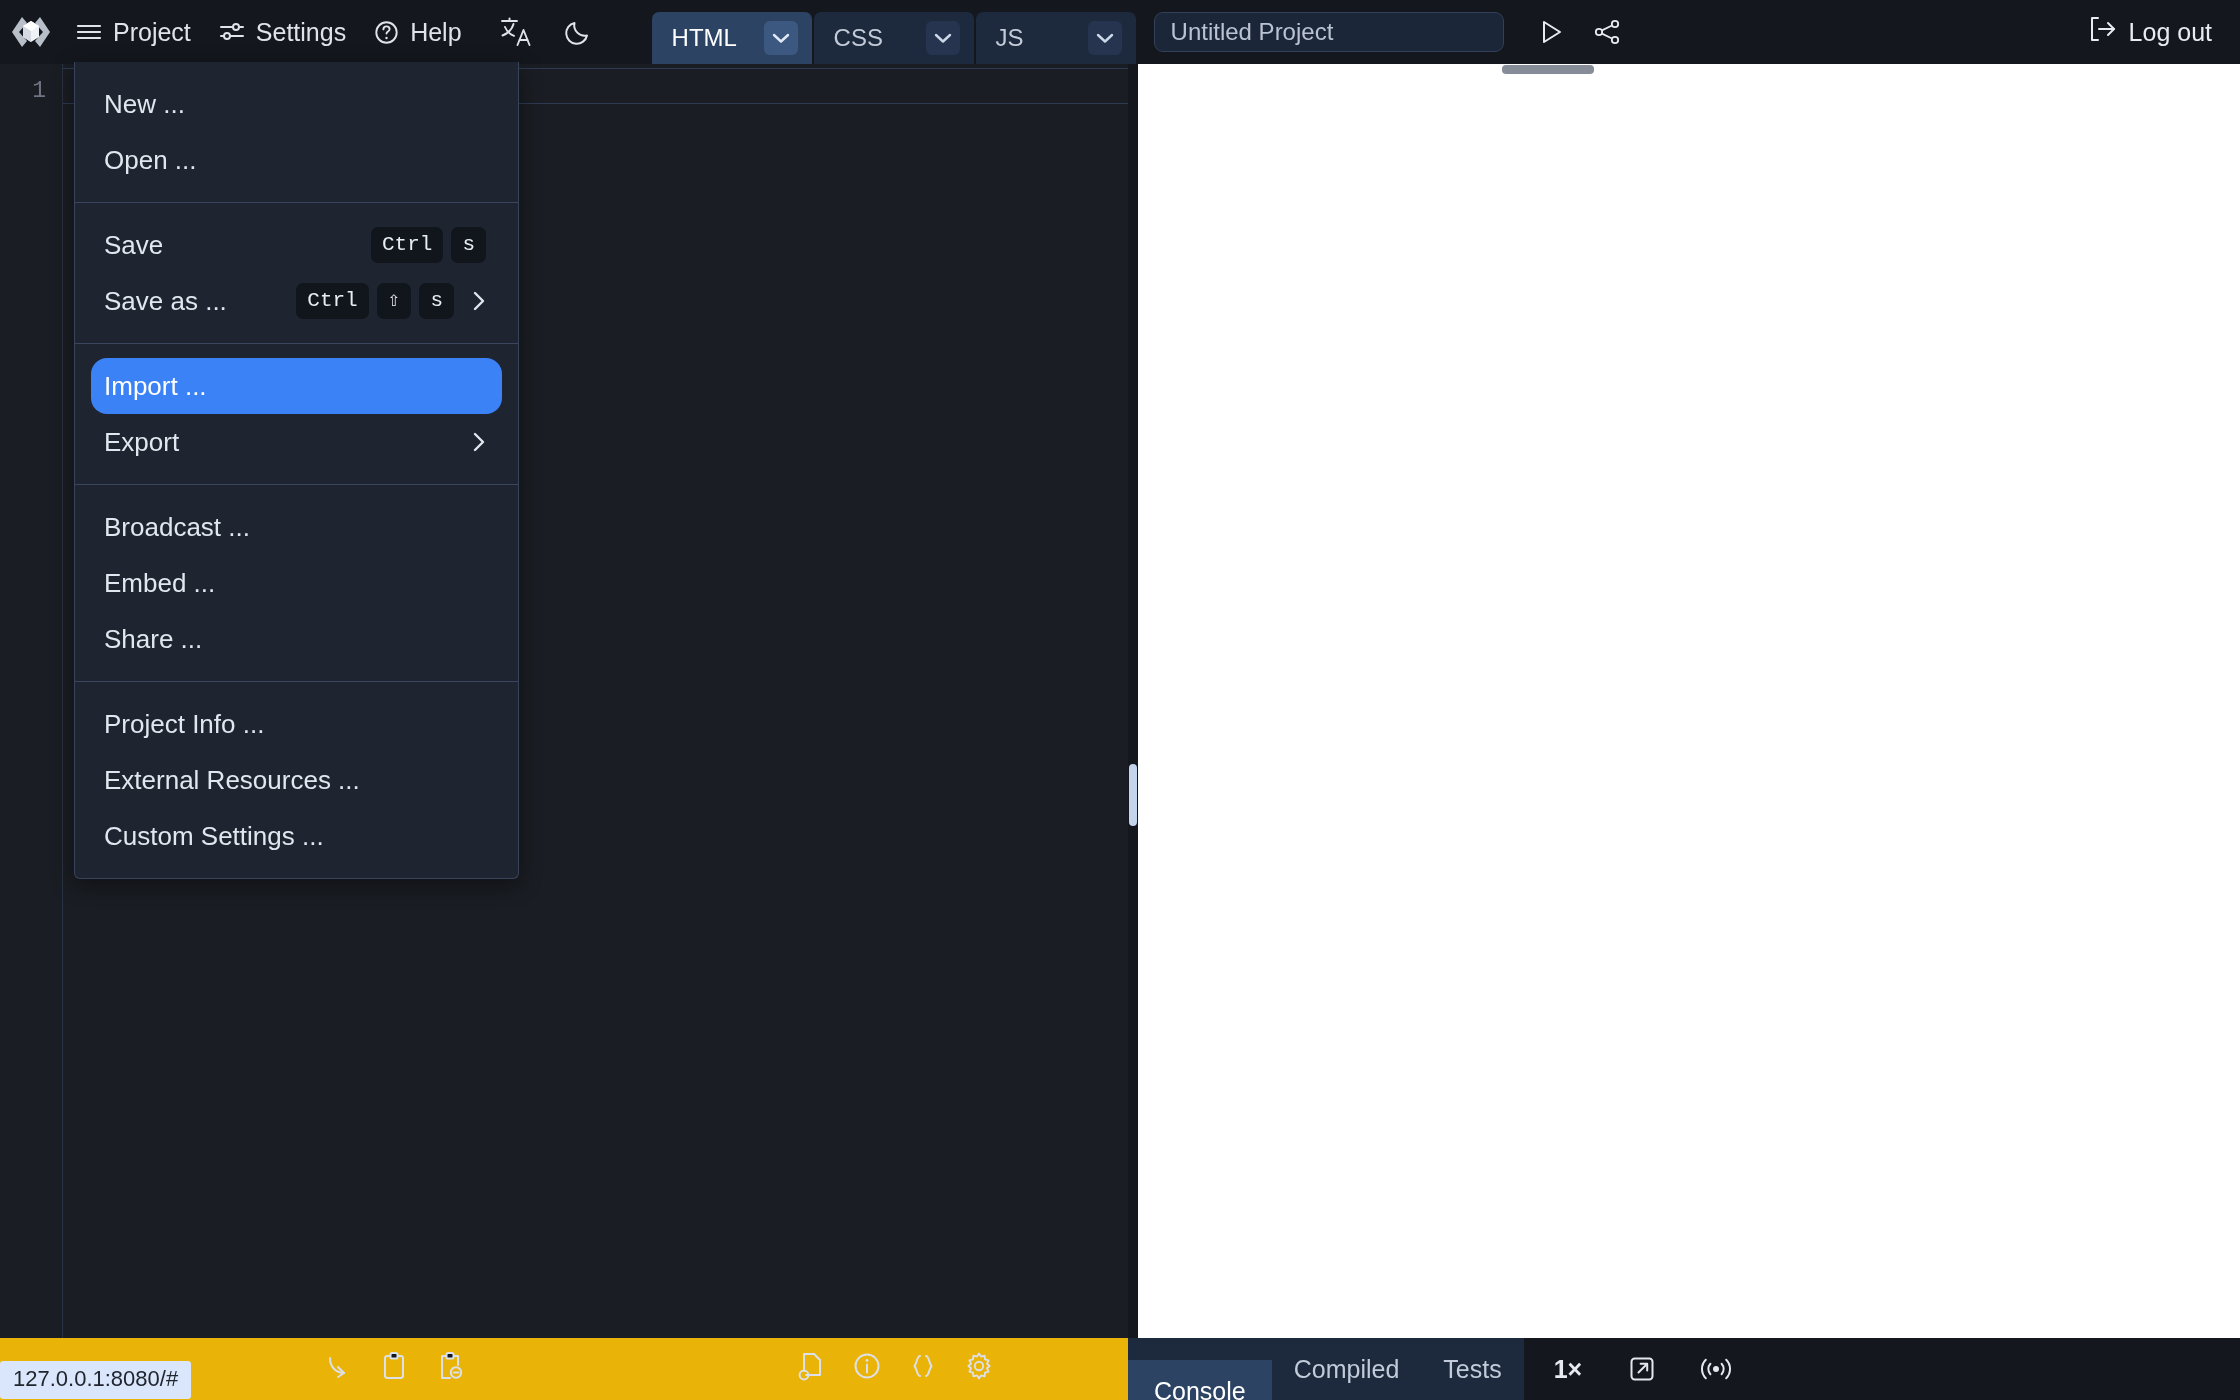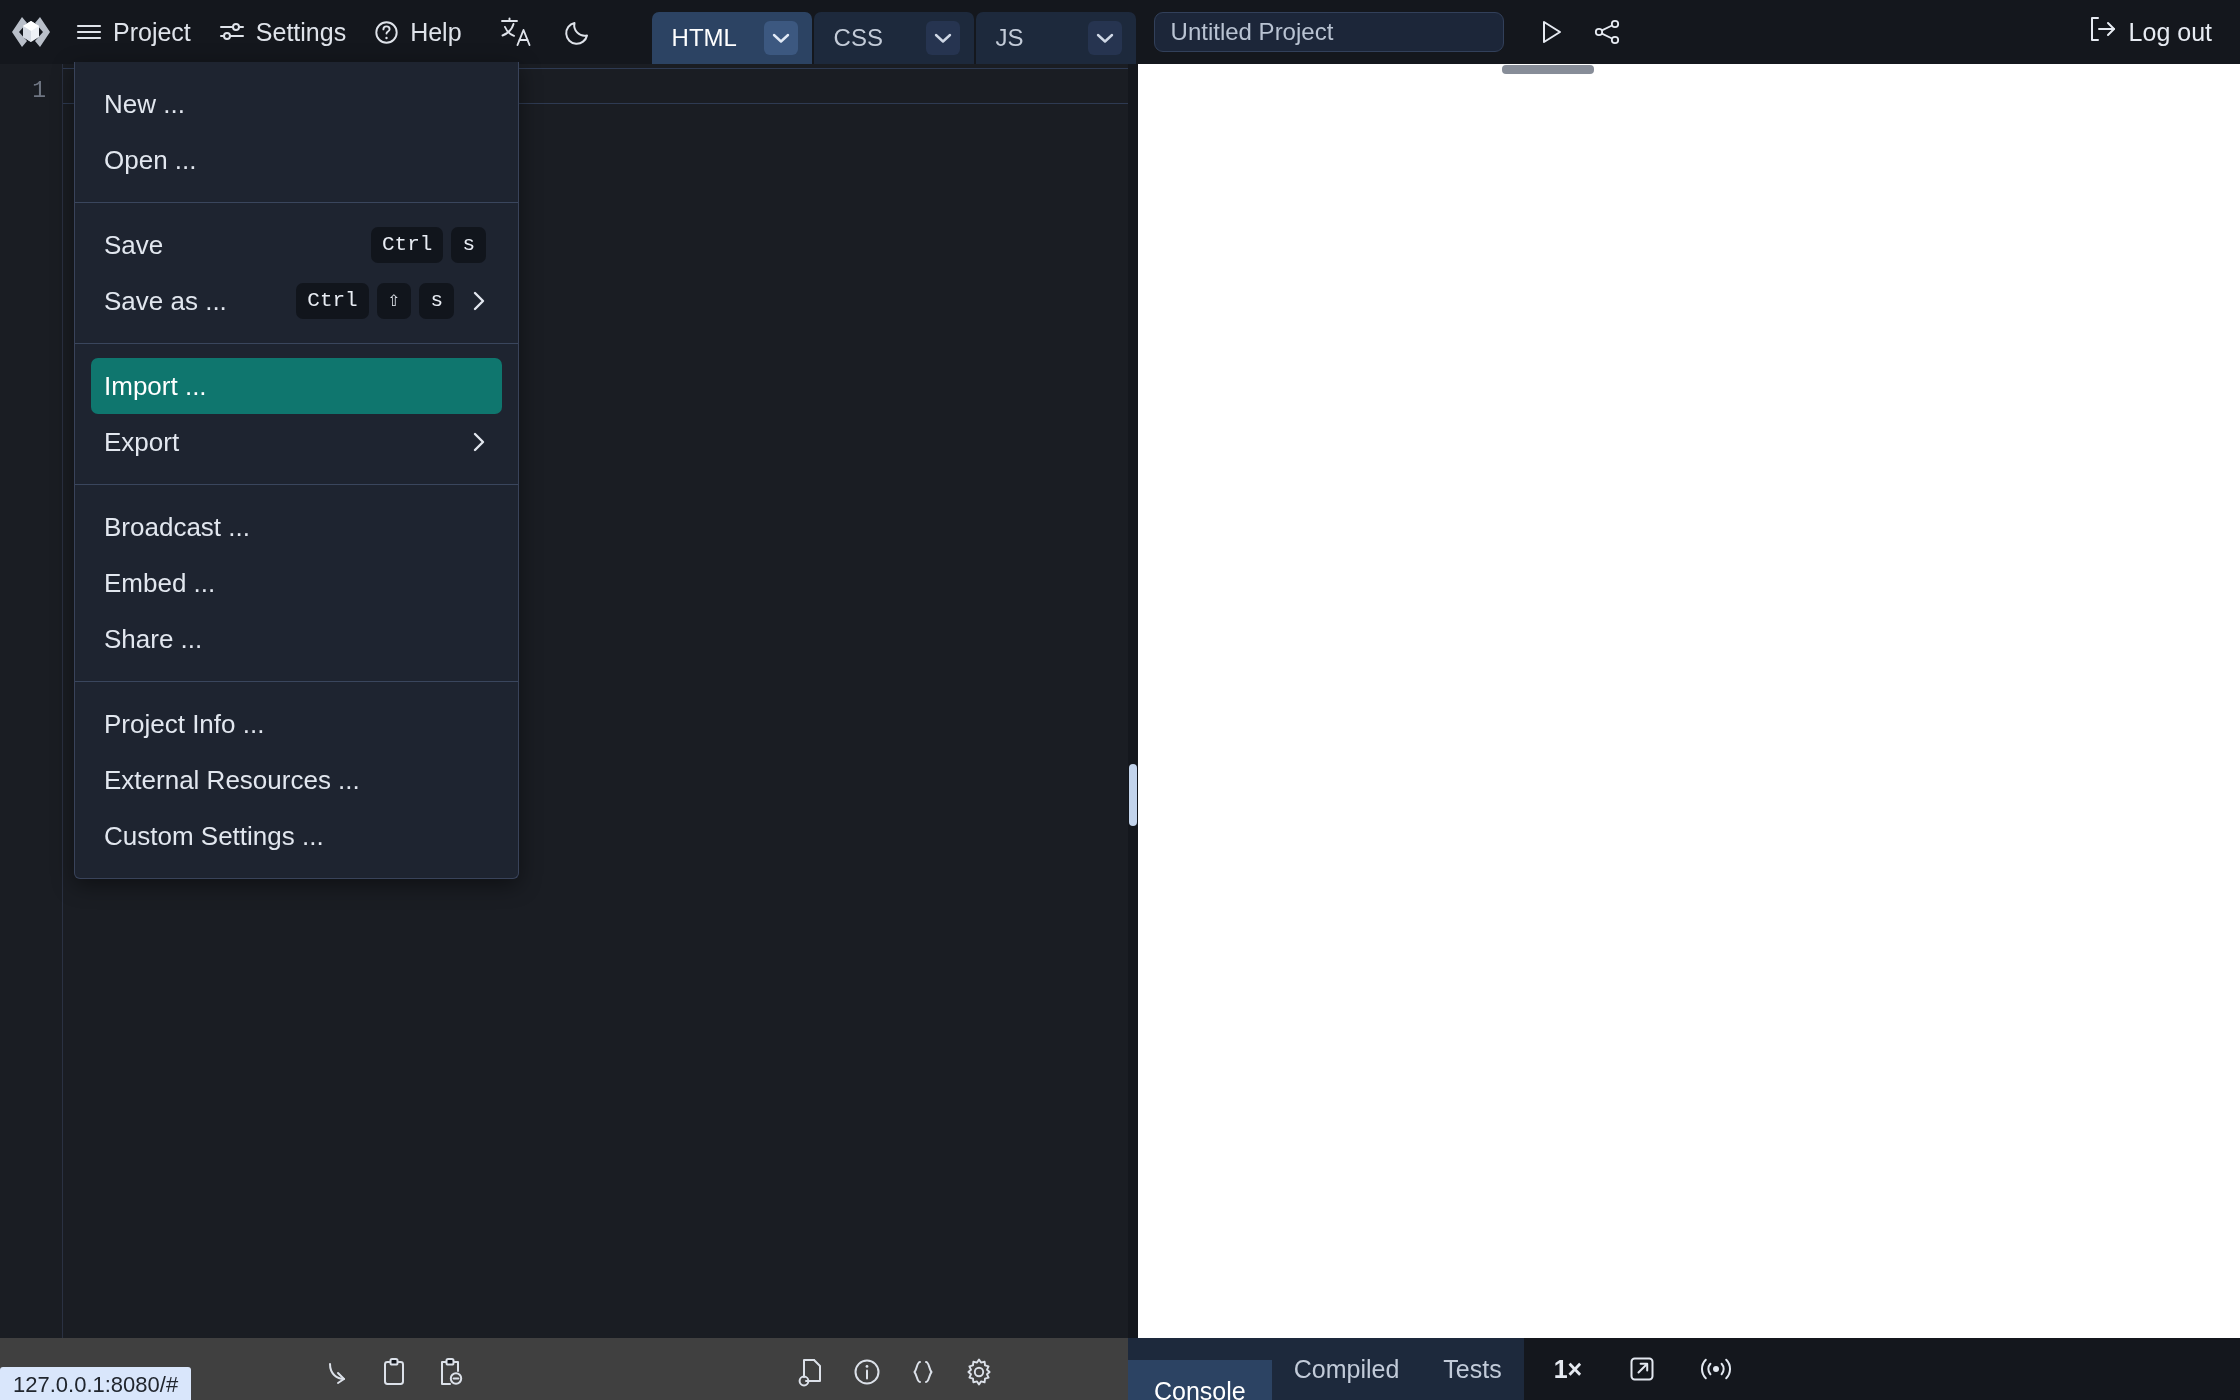--- a/index.html
+++ b/index.html
@@ -238,23 +238,23 @@
 
   .preview-pane {
     flex: 1;
     background: #ffffff;
   }
 
   
   .bottom-bar {
     height: 62px;
     min-height: 62px;
-    background: #404040;
-    display: flex;
-    align-items: flex-end;
+    background: #eab308;
+    display: flex;
+    align-items: flex-start;
     position: relative;
   }
 
   .bb-left {
     width: 1128px;
     display: flex;
     align-items: center;
     position: relative;
   }
 
@@ -353,22 +353,23 @@
     height: 56px;
     display: flex;
     align-items: center;
     padding: 0 12px 0 13px;
     color: #e2e7ef;
     font-size: 26px;
     border-radius: 7px;
     position: relative;
   }
   .menu-item.highlight {
-    background: #0f766e;
+    background: #3b82f6;
     color: #ffffff;
+    border-radius: 16px;
   }
   .menu-item .label { flex: 1; white-space: nowrap; }
 
   .keys {
     display: flex;
     align-items: center;
     gap: 8px;
     margin-right: 4px;
   }
   .key {

